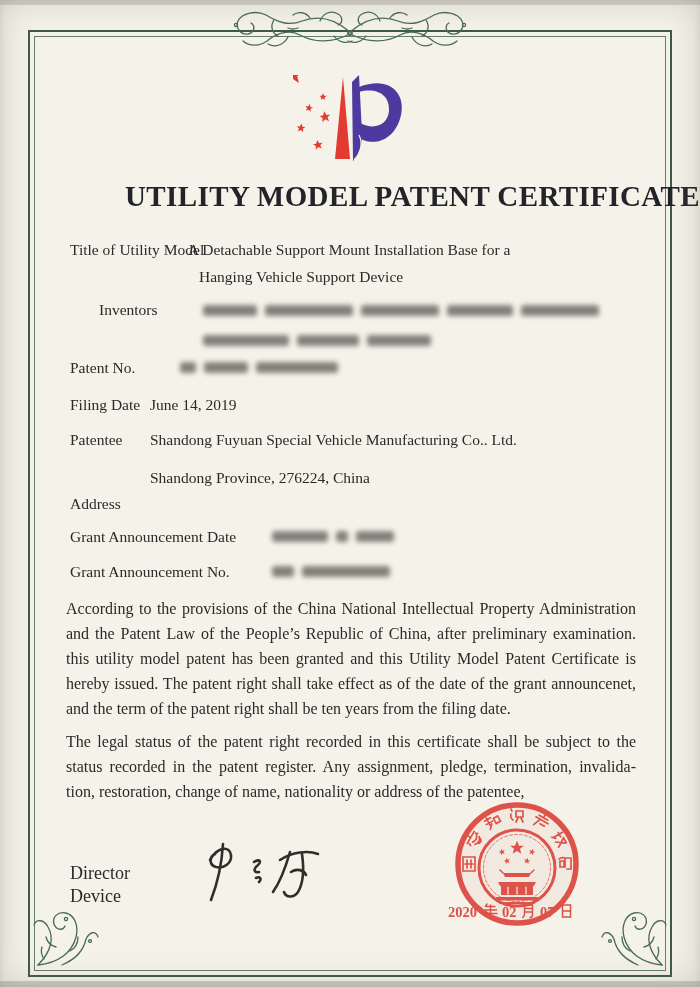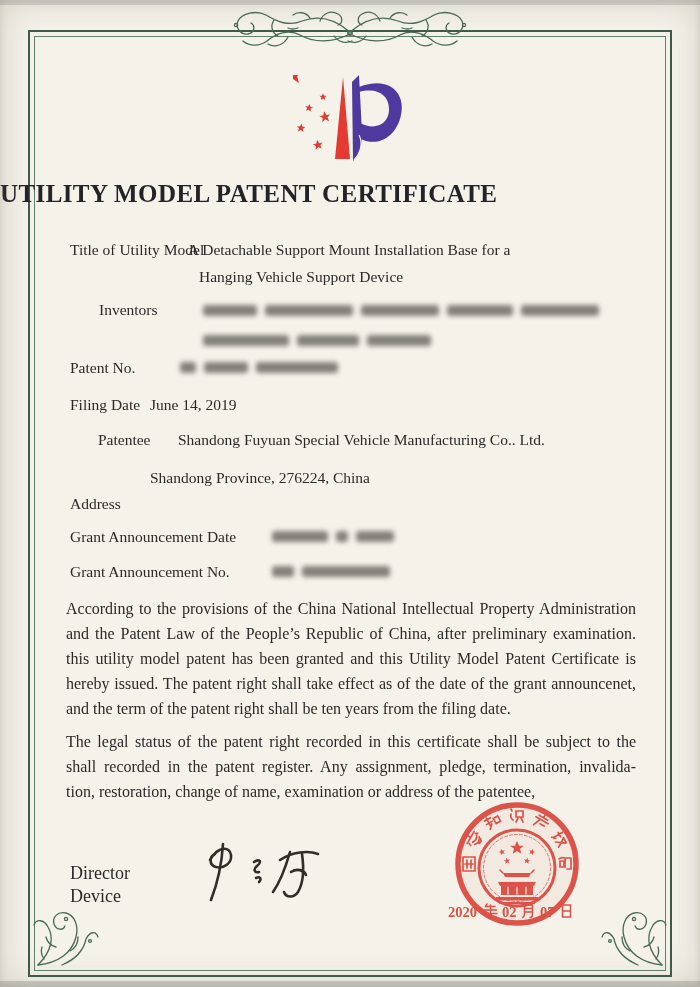--- a/index.html
+++ b/index.html
@@ -9,31 +9,31 @@
         box-shadow:inset 0 0 34px rgba(115,110,95,.28), inset 0 0 6px rgba(115,110,95,.18);}
   .edge-top{position:absolute;left:0;top:0;width:700px;height:5px;background:#d6d5cf;}
   .edge-bottom{position:absolute;left:0;bottom:0;width:700px;height:6px;background:#ccccc5;}
   .frame-outer{position:absolute;left:28px;top:30px;right:28px;bottom:10px;border:2px solid #3e5a49;}
   .frame-inner{position:absolute;left:34px;top:36px;right:34px;bottom:16px;border:1px solid #647f6c;}
   .ornament-top{position:absolute;left:50%;top:8px;transform:translateX(-50%);}
   .corner{position:absolute;bottom:18px;}
   .corner.left{left:32px;}
   .corner.right{right:32px;}
   .logo{position:absolute;left:293px;top:75px;}
-  .cert-title{position:absolute;left:0;top:180px;width:700px;text-align:left;
-        font-size:25px;font-weight:bold;letter-spacing:.4px;color:#23232a;white-space:nowrap;}
+  .cert-title{position:absolute;left:0;top:180px;width:700px;text-align:right;
+        font-size:29px;font-weight:bold;letter-spacing:.4px;color:#23232a;white-space:nowrap;}
   .frow{position:absolute;left:70px;width:566px;display:flex;align-items:flex-start;font-size:15.5px;}
   .frow .lbl{flex:0 0 auto;white-space:nowrap;}
   .frow .val{flex:1 1 auto;}
   .vline{white-space:nowrap;}
   .r-title{top:236px;line-height:27px;}   .r-title .lbl{width:118px;}
   .r-inv{top:295px;line-height:30px;}     .r-inv .lbl{width:92px;margin-left:29px;}
   .r-pat{top:358px;line-height:19px;}     .r-pat .lbl{width:92px;}
   .r-fil{top:395px;line-height:19px;}     .r-fil .lbl{width:80px;}
-  .r-pte{top:430px;line-height:19px;}     .r-pte .lbl{width:80px;margin-left:28px;}
+  .r-pte{top:430px;line-height:19px;}     .r-pte .lbl{width:80px;}
   .r-adr{top:464px;line-height:27px;}     .r-adr .lbl{width:80px;margin-top:26px;}
   .r-gad{top:527px;line-height:19px;}     .r-gad .lbl{width:202px;}
   .r-gan{top:562px;line-height:19px;}     .r-gan .lbl{width:202px;}
   .redline{display:flex;align-items:center;gap:8px;height:30px;}
   .redline.single{height:19px;}
   .rw{height:11px;border-radius:3px;background:#57564f;opacity:.72;filter:blur(2.6px);}
   .para{position:absolute;left:66px;width:570px;font-size:16px;line-height:25px;color:#2b2a28;}
   .p1{top:596px;} .p2{top:729px;}
   .jline{text-align:justify;text-align-last:justify;}
   .lline{text-align:left;}
@@ -170,22 +170,22 @@
 
   <div class="para p1">
     <div class="jline">According to the provisions of the China National Intellectual Property Administration</div>
     <div class="jline">and the Patent Law of the People’s Republic of China, after preliminary examination.</div>
     <div class="jline">this utility model patent has been granted and this Utility Model Patent Certificate is</div>
     <div class="jline">hereby issued. The patent right shall take effect as of the date of the grant announcenet,</div>
     <div class="lline">and the term of the patent right shall be ten years from the filing date.</div>
   </div>
   <div class="para p2">
     <div class="jline">The legal status of the patent right recorded in this certificate shall be subject to the</div>
-    <div class="jline">shall recorded in the patent register. Any assignment, pledge, termination, invalida-</div>
-    <div class="lline">tion, restoration, change of name, examination or address of the patentee,</div>
+    <div class="jline">status recorded in the patent register. Any assignment, pledge, termination, invalida-</div>
+    <div class="lline">tion, restoration, change of name, nationality or address of the patentee,</div>
   </div>
 
   <div class="director">
     <div>Director</div>
     <div>Device</div>
   </div>
 
   <div class="signature">
     <svg width="130" height="70" viewBox="0 0 130 70">
       <g fill="none" stroke="#2f2f2a" stroke-width="2.6" stroke-linecap="round">

